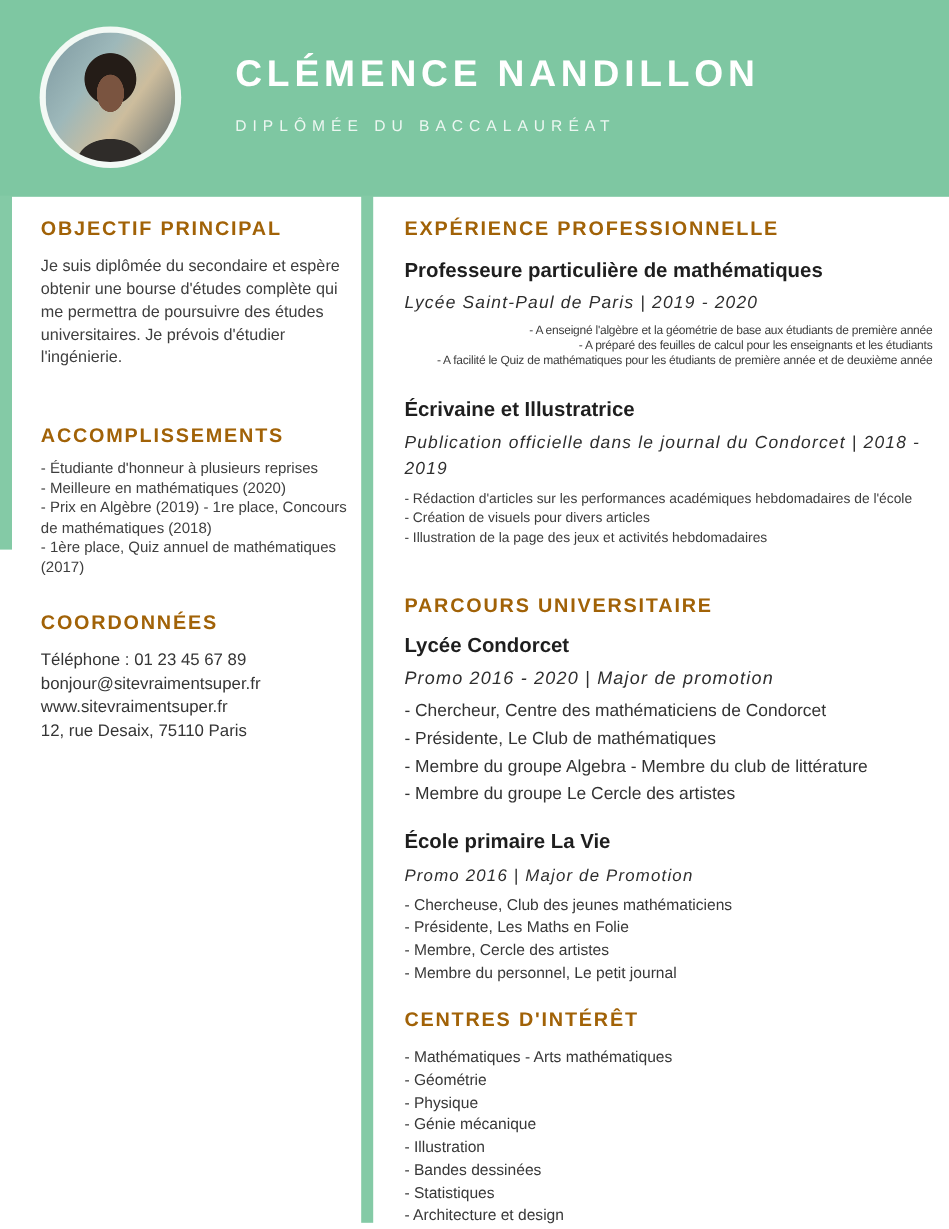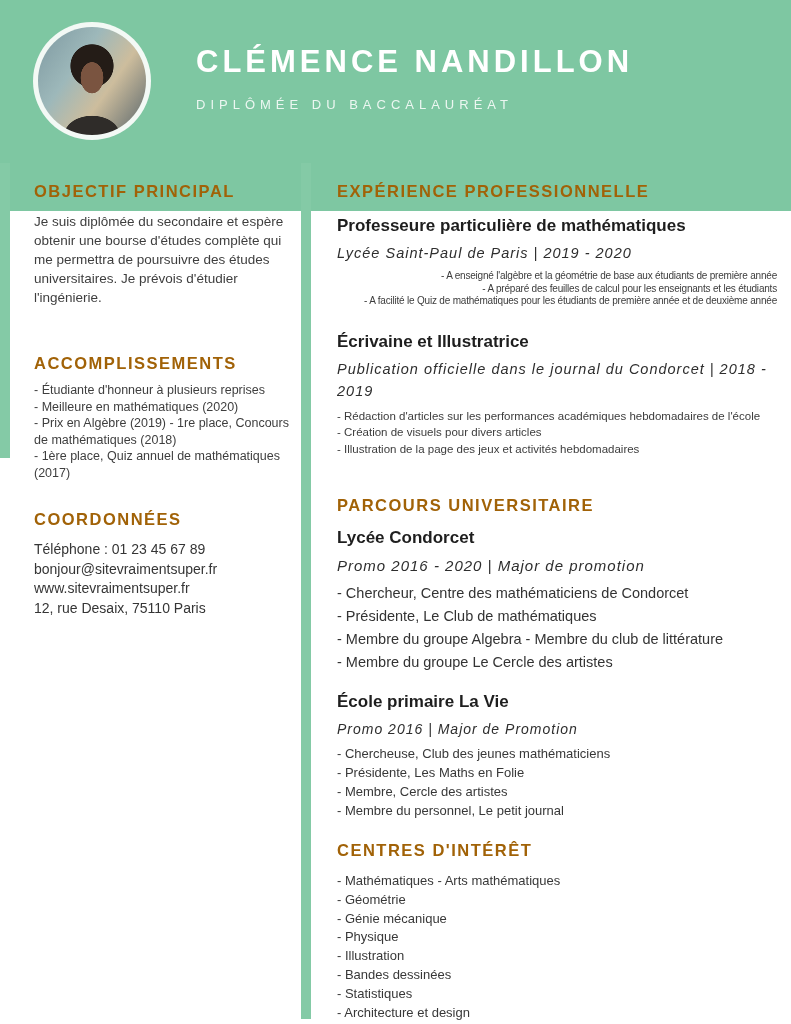--- a/index.html
+++ b/index.html
@@ -9,21 +9,21 @@
     position: relative;
     overflow: hidden;
     font-family: "Liberation Sans", sans-serif;
     color: #3d3d3d;
   }
   .page { position: absolute; inset: 0; background: #ffffff; }
 
   
   .header {
     position: absolute; top: 0; left: 0;
-    width: 791px; height: 211px;
+    width: 791px; height: 164px;
     background: #7ec7a2;
   }
   .photo-ring {
     position: absolute; left: 33px; top: 22px;
     width: 118px; height: 118px;
     border-radius: 50%;
     background: #f3f9f5;
     padding: 5px;
   }
   .photo {
@@ -211,22 +211,22 @@
           <div>- Membre du personnel, Le petit journal</div>
         </div>
       </div>
     </section>
 
     <section class="sec-interets">
       <h2 class="sec">CENTRES D'INTÉRÊT</h2>
       <div class="interest-list">
         <div>- Mathématiques - Arts mathématiques</div>
         <div>- Géométrie</div>
+        <div>- Physique</div>
         <div>- Génie mécanique</div>
-        <div>- Physique</div>
         <div>- Illustration</div>
         <div>- Bandes dessinées</div>
         <div>- Statistiques</div>
         <div>- Architecture et design</div>
       </div>
     </section>
 
   </main>
 </div>
 

